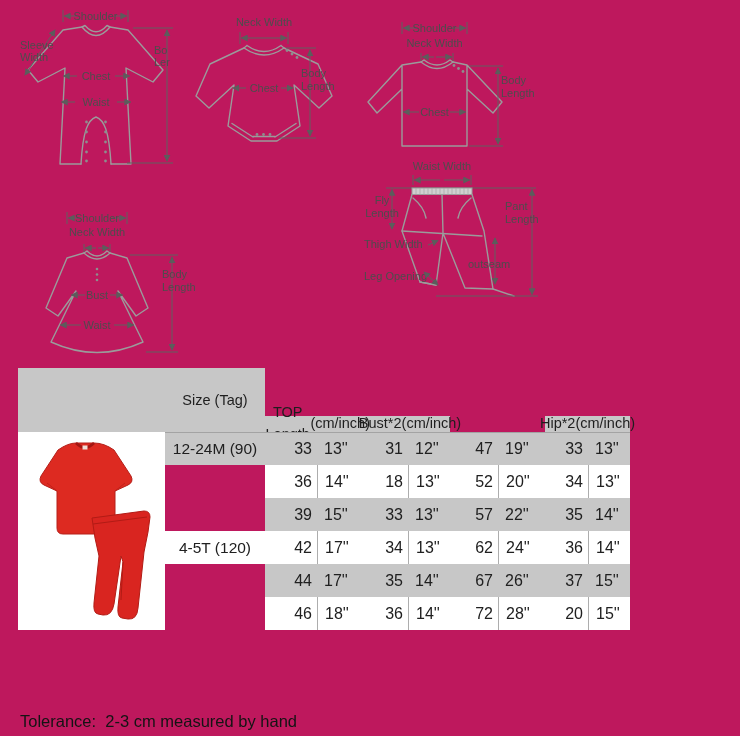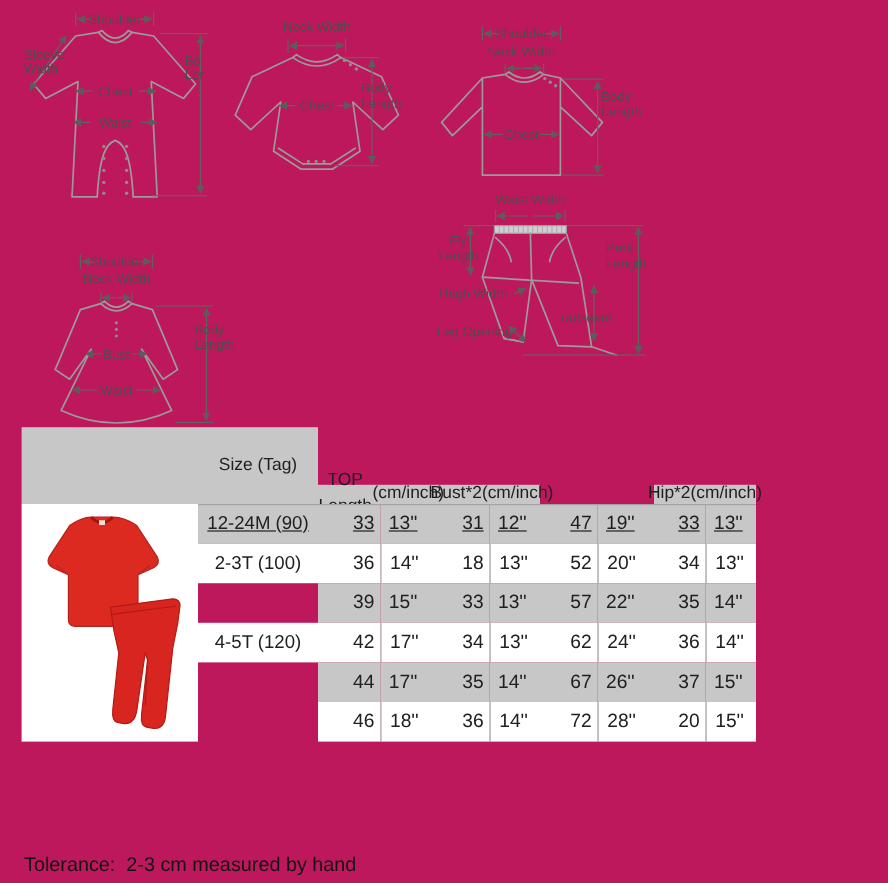--- a/index.html
+++ b/index.html
@@ -5,33 +5,33 @@
   html,body{margin:0;padding:0;background:#fff;}
   .canvas{position:relative;width:740px;height:736px;background:#be185d;overflow:hidden;
           font-family:"Liberation Sans","DejaVu Sans",sans-serif;}
   svg{display:block;}
   .diagram{position:absolute;}
   .diagram text{font-family:"Liberation Sans","DejaVu Sans",sans-serif;font-size:11px;fill:#4d4d4d;}
   .outline{fill:none;stroke:#9b9b9b;stroke-width:1.4;stroke-linejoin:round;stroke-linecap:round;}
   .dim{fill:none;stroke:#616161;stroke-width:1;}
   .dot{fill:#8d8d8d;}
   
-  .tbl{position:absolute;left:18px;top:356px;display:grid;
+  .tbl{position:absolute;left:18px;top:368px;display:grid;
        grid-template-columns:147px 100px 52px 53px 38px 42px 48px 47px 43px 42px;
        grid-template-rows:64px repeat(6,33px);}
   .cell{display:flex;align-items:center;font-size:16px;color:#202020;box-sizing:border-box;}
   .hdr{justify-content:center;text-align:center;font-size:14.5px;color:#1e1e1e;}
   .two{flex-direction:row;line-height:1.5;margin-top:48px;}
   .gray{background:#c7c7c7;}
   .white{background:#ffffff;}
   .size-cell{justify-content:center;font-size:15.5px;}
   .cm{justify-content:flex-end;padding-right:5px;}
   .in{justify-content:flex-start;padding-left:7px;}
   .white.in{border-left:1px solid #adadad;}
-  .bt{border-top:1px solid #a3a3a3;text-decoration:underline;}
+  .bt{border-top:1px solid #a3a3a3;}
   .c1{grid-column:1}.c2{grid-column:2}.c3{grid-column:3}.c4{grid-column:4}.c5{grid-column:5}
   .c6{grid-column:6}.c7{grid-column:7}.c8{grid-column:8}.c9{grid-column:9}.c10{grid-column:10}
   .c34{grid-column:3/5}.c56{grid-column:5/7}.c78{grid-column:7/9}.c910{grid-column:9/11}
   .r1{grid-row:1}.r2{grid-row:2}.r3{grid-row:3}.r4{grid-row:4}.r5{grid-row:5}.r6{grid-row:6}.r7{grid-row:7}
   .rspan{grid-row:2/8}
   .photo{justify-content:center;align-items:flex-start;background:#fff;}
   
   .notes{position:absolute;left:20px;top:661px;width:710px;font-size:16.5px;color:#141414;
          line-height:24px;white-space:pre-wrap;}
 </style>
@@ -212,21 +212,20 @@
     <div class="cell size-cell c2 r2 gray bt">12-24M (90)</div>
     <div class="cell cm c3 r2 gray bt">33</div>
     <div class="cell in c4 r2 gray bt">13''</div>
     <div class="cell cm c5 r2 gray bt">31</div>
     <div class="cell in c6 r2 gray bt">12''</div>
     <div class="cell cm c7 r2 gray bt">47</div>
     <div class="cell in c8 r2 gray bt">19''</div>
     <div class="cell cm c9 r2 gray bt">33</div>
     <div class="cell in c10 r2 gray bt">13''</div>
 
-    <div class="cell size-cell c2 r3 white">2-3T (100)</div>
     <div class="cell cm c3 r3 white">36</div>
     <div class="cell in c4 r3 white">14''</div>
     <div class="cell cm c5 r3 white">18</div>
     <div class="cell in c6 r3 white">13''</div>
     <div class="cell cm c7 r3 white">52</div>
     <div class="cell in c8 r3 white">20''</div>
     <div class="cell cm c9 r3 white">34</div>
     <div class="cell in c10 r3 white">13''</div>
 
     <div class="cell cm c3 r4 gray">39</div>

